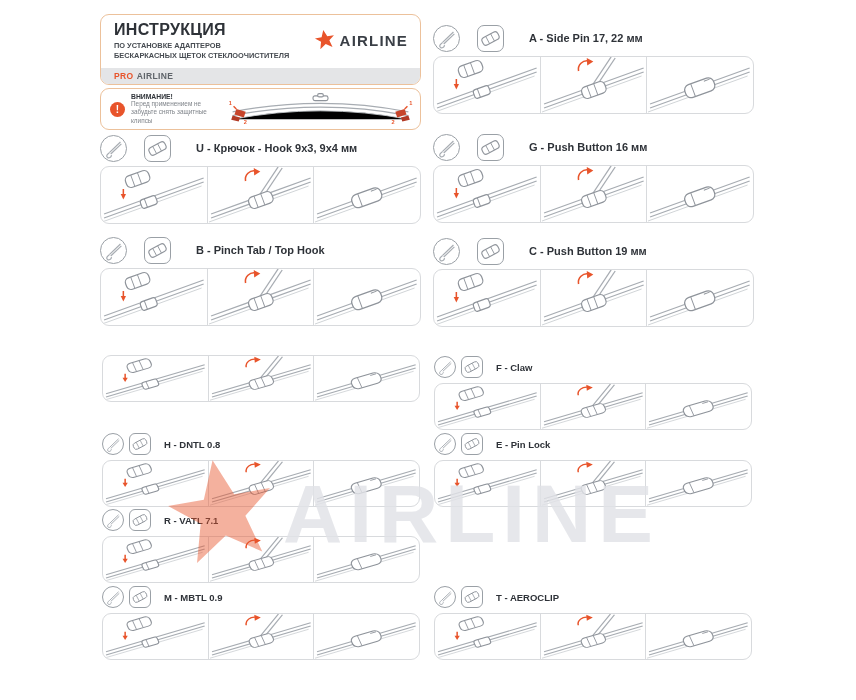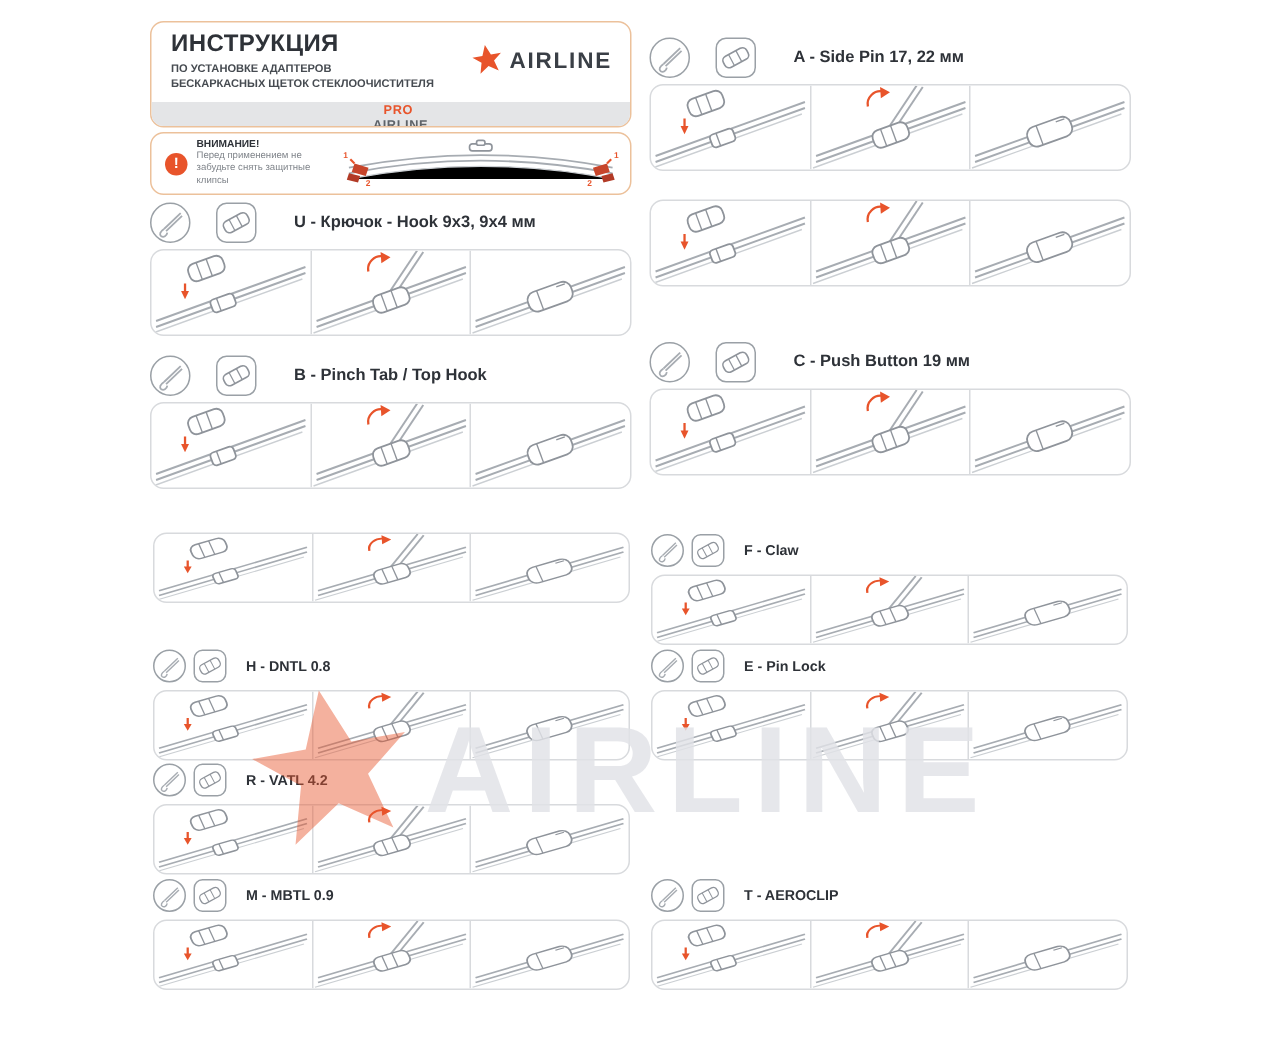--- a/index.html
+++ b/index.html
@@ -17,21 +17,21 @@
   
   .header-box{position:absolute;left:100px;top:14px;width:321px;height:71px;
               border:1.5px solid #ECC19B;border-radius:9px;background:#fff;overflow:hidden;box-sizing:border-box;}
   .header-top{display:flex;align-items:flex-start;padding:7px 10px 0 13px;}
   .header-title{font-size:16px;font-weight:bold;letter-spacing:.3px;line-height:1.05;}
   .header-sub{font-size:7.4px;font-weight:bold;color:#464B51;line-height:1.35;margin-top:2px;}
   .logo{display:flex;align-items:center;gap:4px;margin-left:auto;margin-top:7px;padding-right:2px;}
   .logo-star{width:22px;height:22px;fill:#E8542B;transform:rotate(-10deg);}
   .logo-text{font-size:15px;font-weight:bold;color:#3A3F46;letter-spacing:1.2px;}
   .series-bar{position:absolute;left:0;right:0;bottom:0;height:16px;background:#E4E5E7;
-              display:flex;align-items:center;padding-left:13px;font-size:8.5px;font-weight:bold;letter-spacing:.4px;flex-direction:column;}
+              display:flex;align-items:center;padding-left:13px;font-size:8.5px;font-weight:bold;letter-spacing:.4px;}
   .series-pro{color:#E8542B;margin-right:3px;}
   .series-rest{color:#5E6369;}
 
   
   .warning-box{position:absolute;left:100px;top:88px;width:321px;height:42px;
                border:1.5px solid #ECC19B;border-radius:9px;background:#fff;box-sizing:border-box;
                display:flex;align-items:center;padding:0 6px 0 9px;}
   .warn-icon{width:15px;height:15px;border-radius:50%;background:#E8542B;color:#fff;
              display:flex;align-items:center;justify-content:center;font-size:10px;font-weight:bold;flex:0 0 auto;}
   .warn-text{margin-left:6px;width:96px;flex:0 0 auto;}
@@ -284,40 +284,53 @@
         </div>
       <div class="panel">
           <svg viewBox="0 0 104 56" preserveAspectRatio="none">
             <use href="#step3"></use>
           </svg>
         </div>
     </div>
   </section>
 
   <section class="sec large" style="left:433px;top:133px;width:321px">
-    <div class="strip">
-      <div class="panel">
-          <svg viewBox="0 0 104 56" preserveAspectRatio="none">
-            <use href="#step1"></use>
-          </svg>
-        </div>
-      <div class="panel">
-          <svg viewBox="0 0 104 56" preserveAspectRatio="none">
-            <use href="#step2"></use>
-          </svg>
-        </div>
-      <div class="panel">
-          <svg viewBox="0 0 104 56" preserveAspectRatio="none">
-            <use href="#step3"></use>
-          </svg>
-        </div>
-    </div>
-  </section>
-
-  <section class="sec large" style="left:433px;top:227px;width:321px">
+    <div class="icon-row">
+      <span class="ic circle">
+          <svg viewBox="0 0 27 27">
+            <use href="#arm-glyph"></use>
+          </svg>
+        </span>
+      <span class="ic square">
+          <svg viewBox="0 0 27 27">
+            <use href="#adapter-glyph"></use>
+          </svg>
+        </span>
+      <span class="lbl">G - Push Button 16 мм</span>
+    </div>
+    <div class="strip">
+      <div class="panel">
+          <svg viewBox="0 0 104 56" preserveAspectRatio="none">
+            <use href="#step1"></use>
+          </svg>
+        </div>
+      <div class="panel">
+          <svg viewBox="0 0 104 56" preserveAspectRatio="none">
+            <use href="#step2"></use>
+          </svg>
+        </div>
+      <div class="panel">
+          <svg viewBox="0 0 104 56" preserveAspectRatio="none">
+            <use href="#step3"></use>
+          </svg>
+        </div>
+    </div>
+  </section>
+
+  <section class="sec large" style="left:433px;top:237px;width:321px">
     <div class="icon-row">
       <span class="ic circle">
           <svg viewBox="0 0 27 27">
             <use href="#arm-glyph"></use>
           </svg>
         </span>
       <span class="ic square">
           <svg viewBox="0 0 27 27">
             <use href="#adapter-glyph"></use>
           </svg>
@@ -401,21 +414,21 @@
       <span class="ic circle">
           <svg viewBox="0 0 27 27">
             <use href="#arm-glyph"></use>
           </svg>
         </span>
       <span class="ic square">
           <svg viewBox="0 0 27 27">
             <use href="#adapter-glyph"></use>
           </svg>
         </span>
-      <span class="lbl">R - VATL 4.2</span>
+      <span class="lbl">R - VATL 7.1</span>
     </div>
     <div class="strip">
       <div class="panel">
           <svg viewBox="0 0 104 56" preserveAspectRatio="none">
             <use href="#step1"></use>
           </svg>
         </div>
       <div class="panel">
           <svg viewBox="0 0 104 56" preserveAspectRatio="none">
             <use href="#step2"></use>

